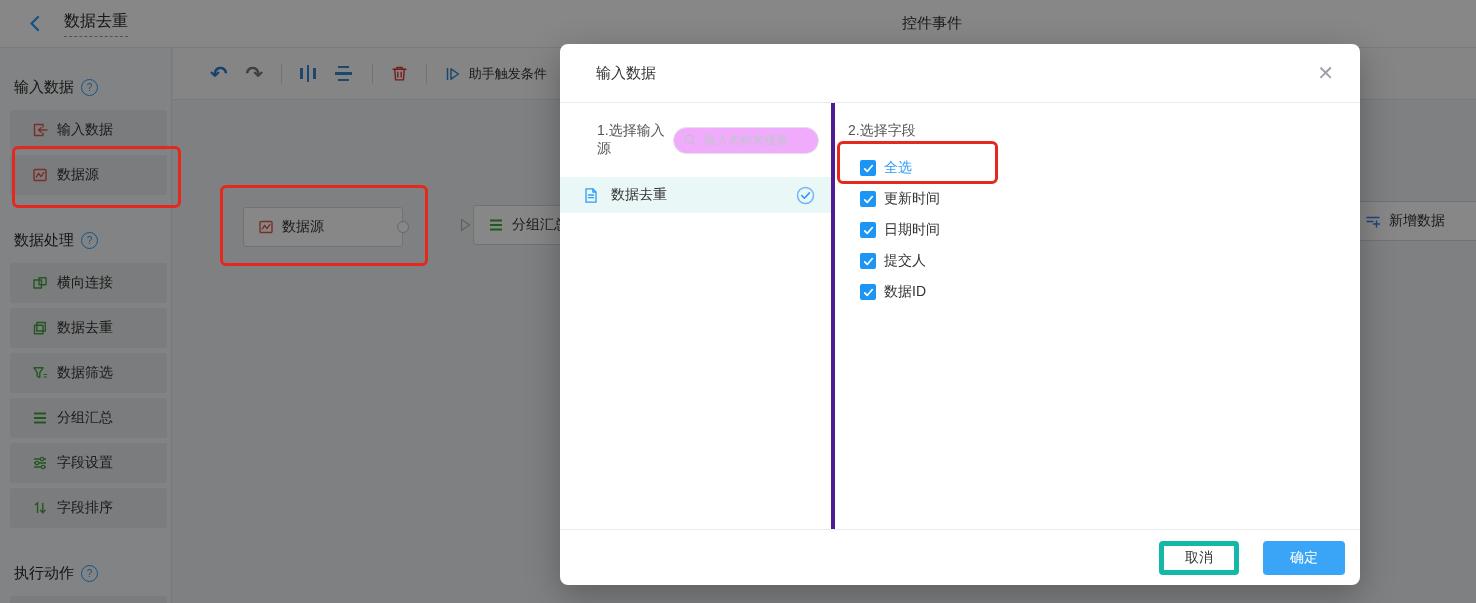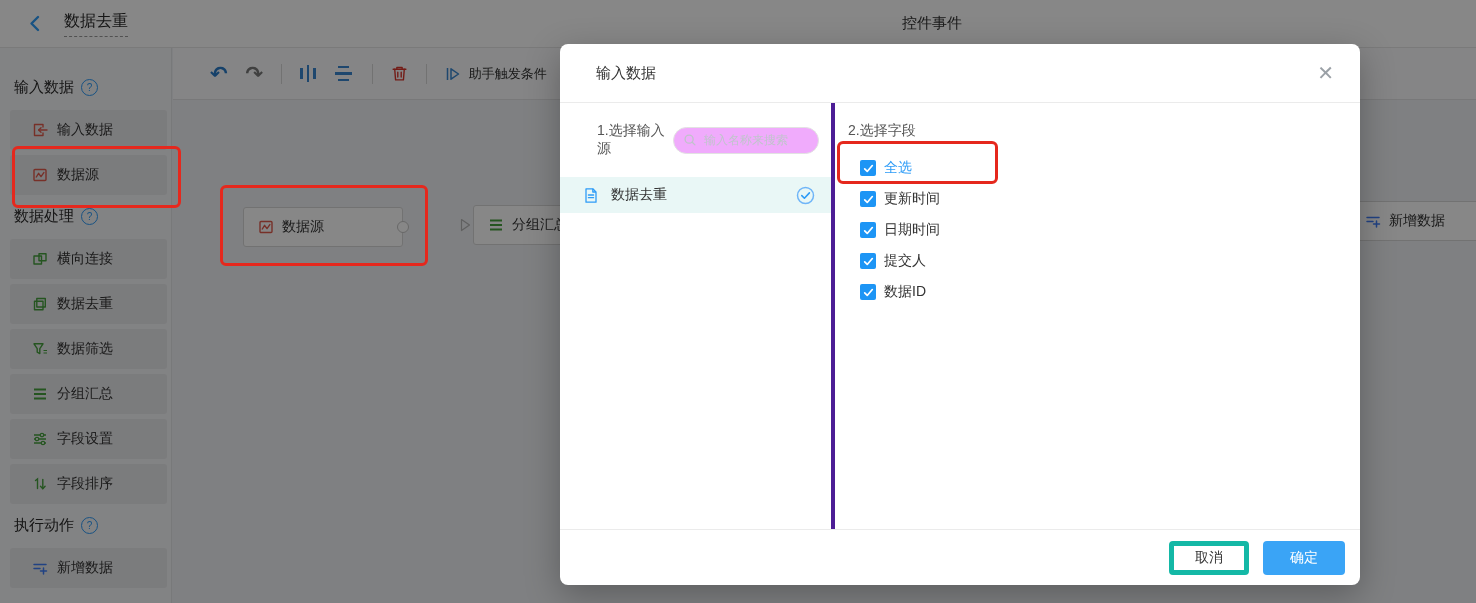--- a/index.html
+++ b/index.html
@@ -10,21 +10,21 @@
   .topbar{position:absolute;left:0;top:0;width:100%;height:48px;background:#fff;
     border-bottom:1px solid #e6e6e6;display:flex;align-items:center;box-sizing:border-box;z-index:1;}
   .back-btn{margin-left:26px;width:18px;height:18px;display:flex;align-items:center;justify-content:center;cursor:pointer;}
   .tb-title{margin-left:20px;font-size:16px;color:#2b2b2b;padding-bottom:4px;border-bottom:1px dashed #9a9a9a;}
   .tb-center{position:absolute;left:932px;transform:translateX(-50%);font-size:15px;color:#333;}
 
   
   .sidebar{position:absolute;left:0;top:48px;width:172px;height:555px;background:#f6f7f9;
     border-right:1px solid #e3e4e6;box-sizing:border-box;padding-top:30px;z-index:1;}
   .sec-h{display:flex;align-items:center;gap:7px;font-size:15px;color:#2b2b2b;margin:0 0 13px 14px;}
-  .sec-h.later{margin-top:12px;}
+  .sec-h.later{margin-top:36px;}
   .qmark{width:15px;height:15px;border:1px solid #2e9cf7;color:#2e9cf7;border-radius:50%;
     font-size:10px;line-height:15px;display:inline-block;text-align:center;cursor:pointer;}
   .s-item{height:40px;margin:0 4px 5px 10px;background:#e9eaec;border-radius:3px;display:flex;
     align-items:center;gap:9px;padding-left:22px;font-size:14px;color:#333;cursor:pointer;box-sizing:border-box;}
 
   
   .toolbar{position:absolute;left:173px;top:48px;width:1303px;height:52px;background:#fbfcfd;
     border-bottom:1px solid #e2e3e5;display:flex;align-items:center;box-sizing:border-box;padding-left:37px;z-index:1;}
   .tool{display:flex;align-items:center;justify-content:center;cursor:pointer;margin-right:18px;}
   .tool-sep{width:1px;height:20px;background:#d8d8d8;margin-right:18px;}
@@ -69,21 +69,21 @@
   .m-right{flex:1;padding:19px 0 0 13px;box-sizing:border-box;}
   .fields{margin:19px 0 0 12px;}
   .field-row{display:flex;align-items:center;gap:8px;margin-bottom:13px;font-size:14px;color:#333;}
   .cbx{width:16px;height:16px;background:#1d95f5;border-radius:2px;display:inline-flex;
     align-items:center;justify-content:center;cursor:pointer;flex:none;}
   .link-blue{color:#2e9cf7;cursor:pointer;}
   .m-foot{height:56px;flex:none;border-top:1px solid #ebebeb;display:flex;align-items:center;
     justify-content:flex-end;gap:14px;padding-right:15px;box-sizing:border-box;}
   .btn{height:34px;border-radius:4px;font-size:14px;cursor:pointer;font-family:inherit;}
   .btn-cancel{width:80px;background:#fff;border:5px solid #14b8a6;color:#333;}
-  .btn-ok{width:82px;background:#3aa4f6;border:none;color:#fff;}
+  .btn-ok{width:82px;background:#3aa4f6;border:none;color:#fff;margin-left:10px;}
 
   
   .red-box{position:absolute;border:3px solid #e5281d;border-radius:6px;z-index:30;pointer-events:none;}
   .rb-sidebar{left:12px;top:146px;width:163px;height:56px;}
   .rb-node{left:220px;top:185px;width:202px;height:75px;}
   .rb-selectall{left:837px;top:141px;width:155px;height:37px;}
 
   svg{display:block;}
 </style>
 </head>

